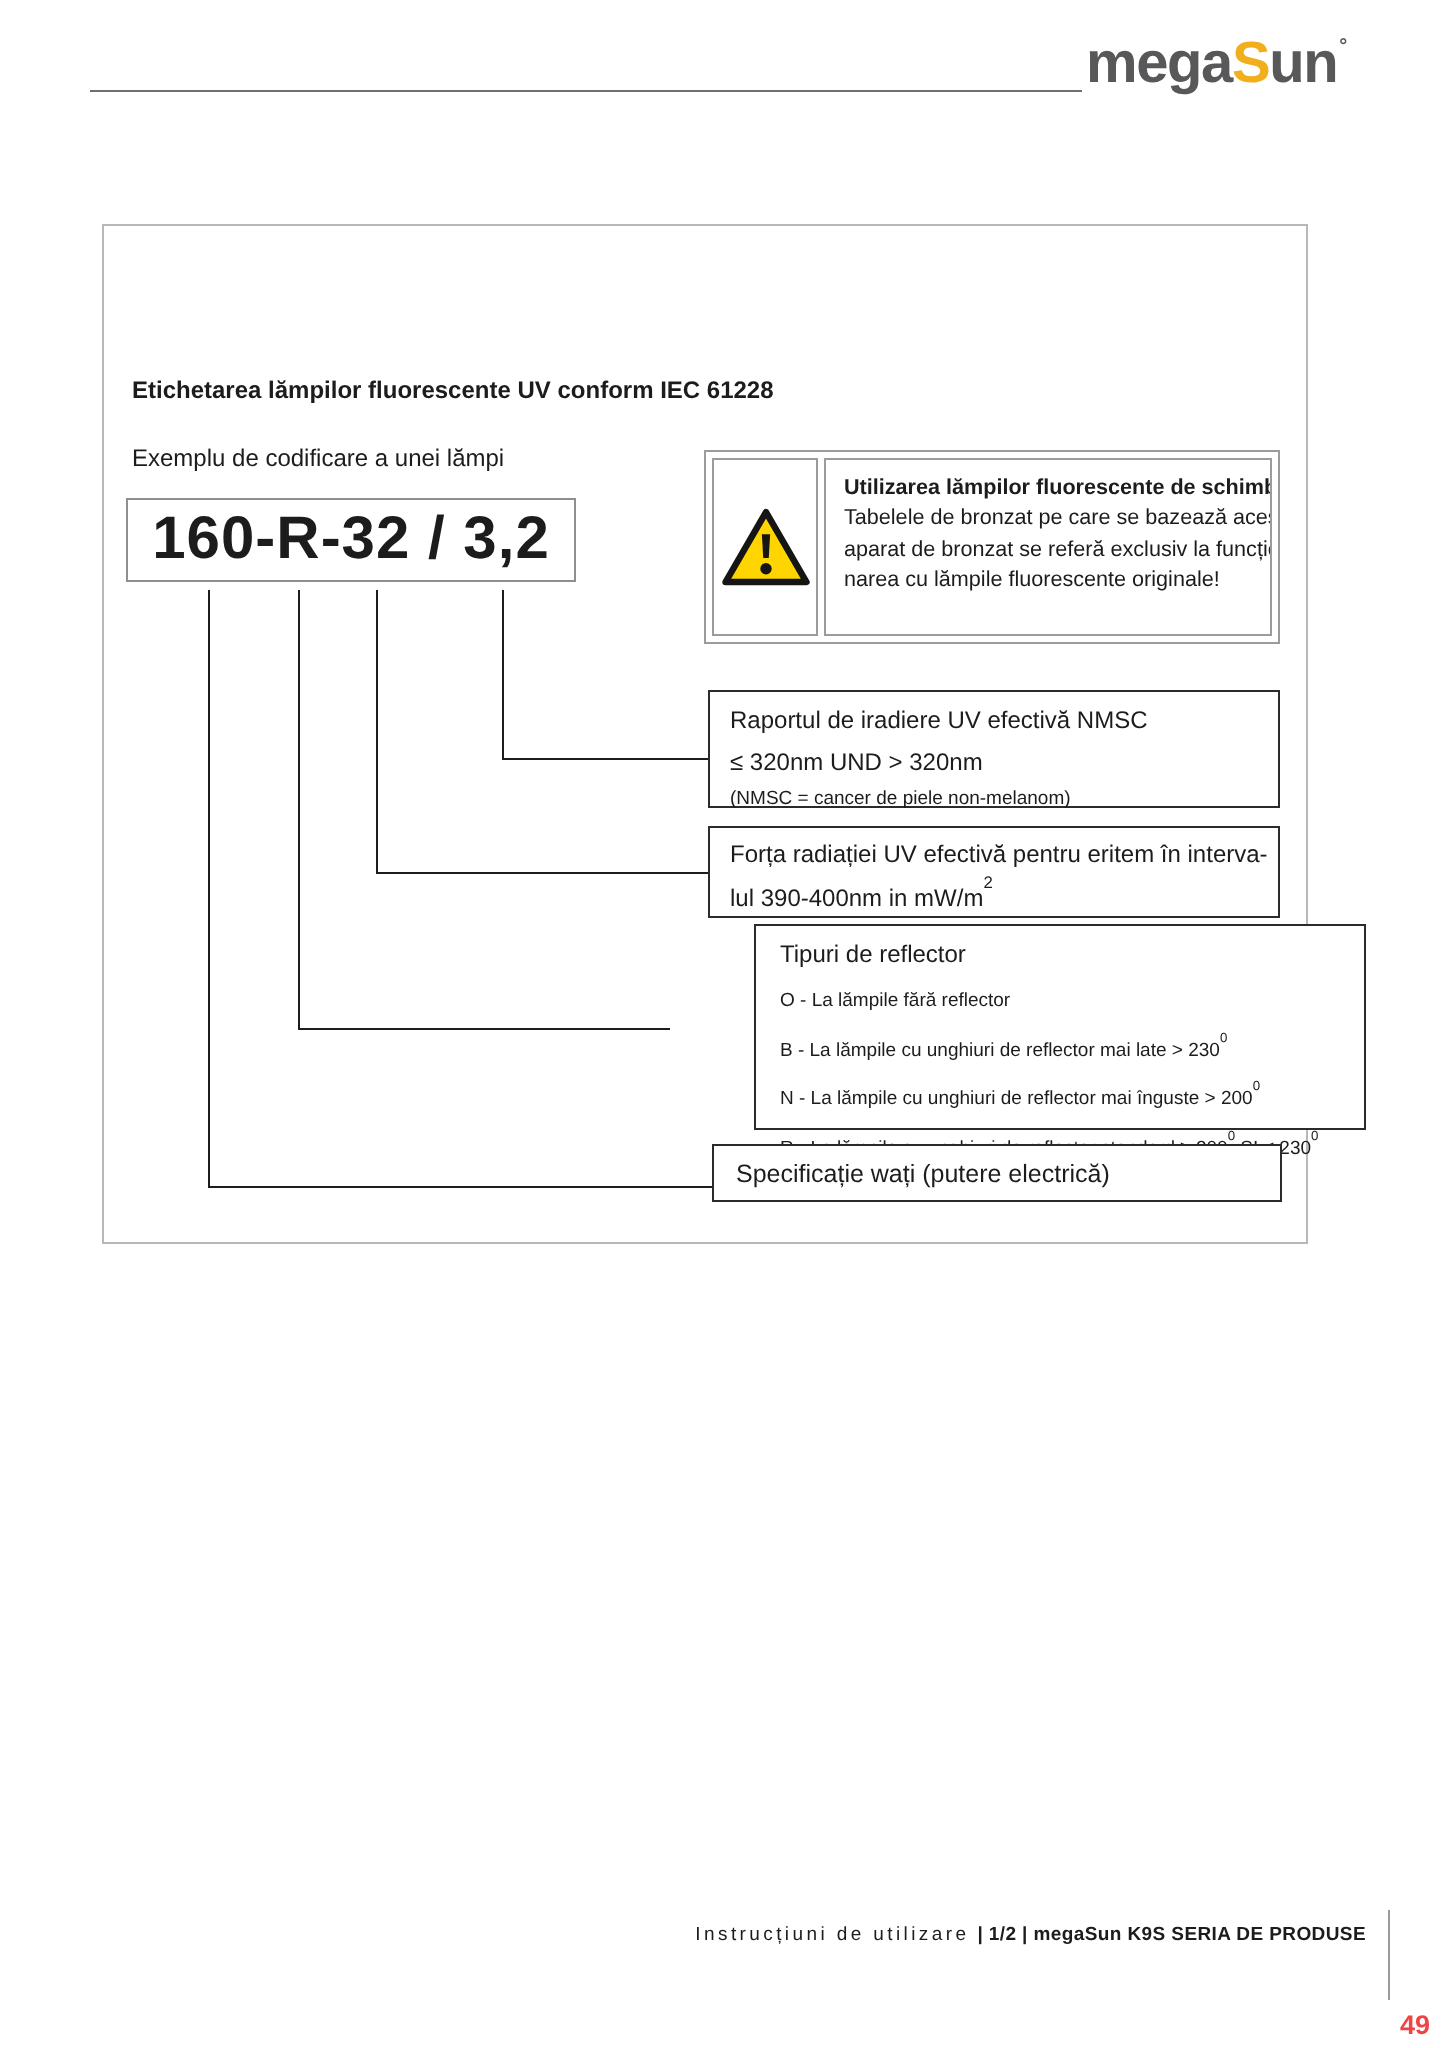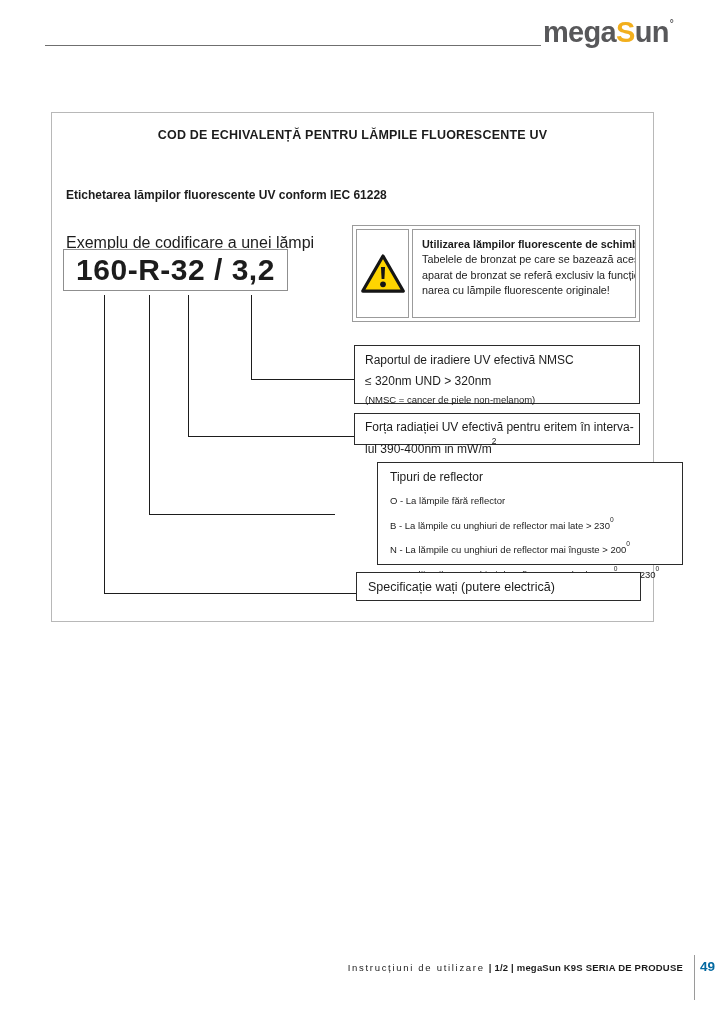--- a/index.html
+++ b/index.html
@@ -33,21 +33,21 @@
   }
   .title {
     position:absolute; left:0; right:0; top:15px;
     text-align:center; font-weight:bold; font-size:12.5px; letter-spacing:0.2px;
   }
   .subtitle {
     position:absolute; left:14px; top:75px;
     font-weight:bold; font-size:12px;
   }
   .example-label {
-    position:absolute; left:14px; top:121px; font-size:16px;
+    position:absolute; left:14px; top:109px; font-size:12px;
   }
   .code-box {
     position:absolute; left:11px; top:136px; width:225px; height:42px;
     box-sizing:border-box; border:1px solid #8f8f8f; background:#fff;
     display:flex; align-items:center; justify-content:center;
     font-size:30px; font-weight:bold; letter-spacing:0.5px; white-space:nowrap;
   }
 
   
   .warn {
@@ -70,21 +70,21 @@
   
   .dbox {
     position:absolute; box-sizing:border-box;
     border:1px solid #2b2b2b; background:#fff;
   }
   .box-nmsc   { left:302px; top:232px; width:286px; height:59px; padding:7px 10px 0 10px; }
   .box-nmsc .dline  { font-size:12px; white-space:nowrap; }
   .box-nmsc .dline2 { margin-top:7px; }
   .box-nmsc .dnote  { margin-top:6px; font-size:9.5px; white-space:nowrap; }
 
-  .box-erythema { left:302px; top:300px; width:286px; height:32px; padding:5px 10px 0 10px;
+  .box-erythema { left:302px; top:300px; width:286px; height:46px; padding:5px 10px 0 10px;
                   font-size:12px; line-height:17.5px; }
   .box-erythema .dline { white-space:nowrap; }
 
   .box-reflector { left:282px; top:349px; width:306px; height:103px; padding:7px 12px 0 12px;margin-left:43px; }
   .r-heading { font-size:12px; }
   .r-item    { font-size:9.5px; margin-top:12.5px; white-space:nowrap; }
   .r-item.first { margin-top:10px; }
 
   .box-watts { left:304px; top:459px; width:285px; height:29px; padding:0 11px;
                display:flex; align-items:center; font-size:12.5px; white-space:nowrap; }
@@ -106,35 +106,34 @@
     position:absolute; top:962px; right:41px;
     font-size:9.5px; white-space:nowrap;
   }
   .footer-plain { letter-spacing:1.7px;margin-left:44px; }
   .footer-bold  { font-weight:bold; letter-spacing:0.2px; margin-left:4px; }
   .footer-divider {
     position:absolute; left:694px; top:955px;
     width:1px; height:45px; background:#9a9a9a;
   }
   .page-number {
-    position:absolute; left:700px; top:959px;
-    font-size:13.5px; font-weight:bold; color:#0369a1;
+    position:absolute; left:700px; top:1005px;
+    font-size:13.5px; font-weight:bold; color:#ef4444;
   }
 </style>
 </head>
 <body>
 
 <div class="header-rule"></div>
 <div class="logo">
   <span>mega</span><span class="accent">S</span><span>un</span><span class="mark">°</span>
 </div>
 
 <div class="content">
 
-  <div class="title">COD DE ECHIVALENȚĂ PENTRU LĂMPILE FLUORESCENTE UV</div>
   <div class="subtitle">Etichetarea lămpilor fluorescente UV conform IEC 61228</div>
   <div class="example-label">Exemplu de codificare a unei lămpi</div>
 
   <div class="code-box">
     <span>160-R-32 / 3,2</span>
   </div>
 
   <div class="warn">
     <div class="warn-icon-cell">
       <svg width="46" height="42" viewBox="0 0 100 90">

